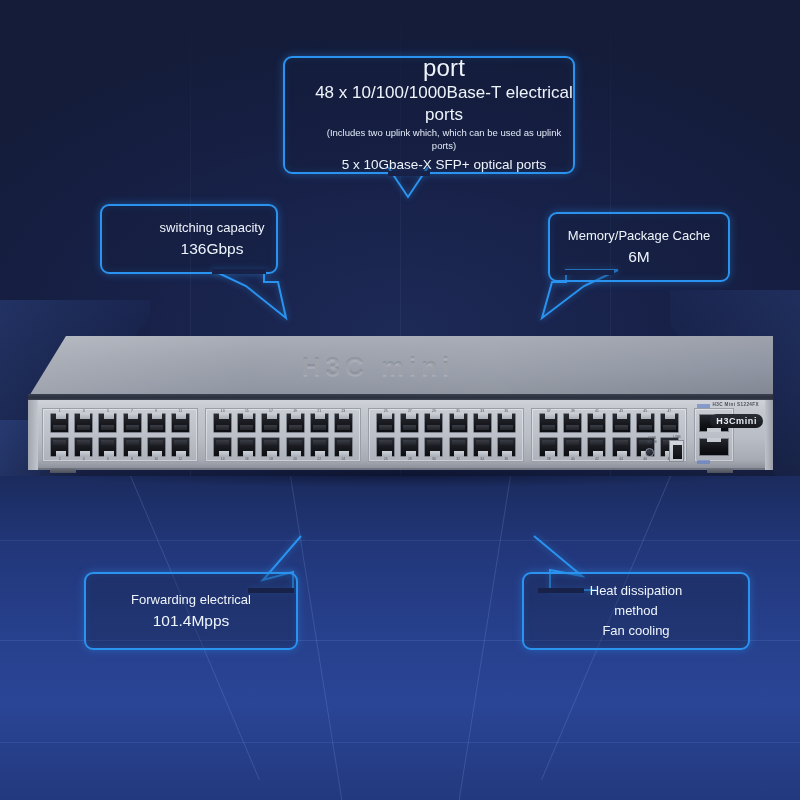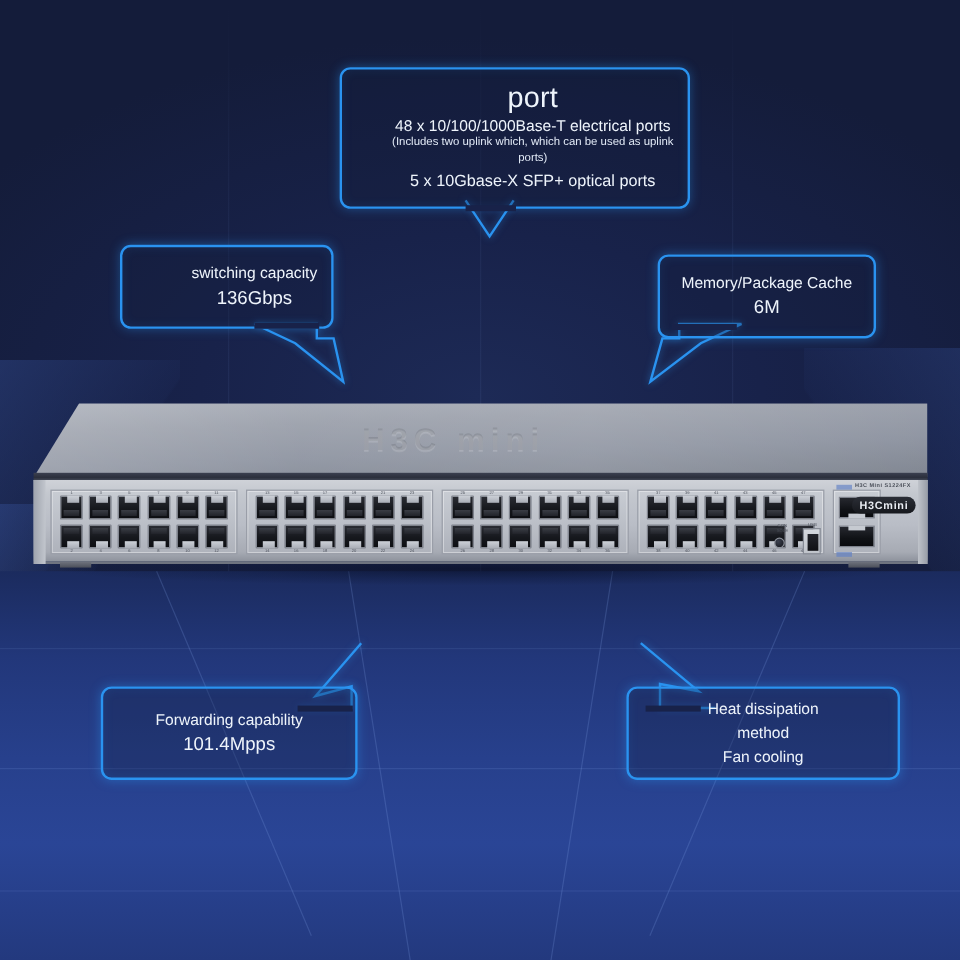--- a/index.html
+++ b/index.html
@@ -209,21 +209,21 @@
     position:absolute;
     border:2px solid #2a93f0;
     border-radius:9px;
     background:rgba(20,29,60,.30);
     box-shadow:0 0 9px rgba(42,147,240,.40), inset 0 0 9px rgba(42,147,240,.12);
     display:flex; flex-direction:column; align-items:center; justify-content:center;
     color:#eef4fb;
     text-align:center;
   }
   .co-title{ font-size:24px; font-weight:400; letter-spacing:.2px; line-height:1.1; }
-  .co-l1{ font-size:13px; line-height:1.35; }
+  .co-l1{ font-size:17px; line-height:1.35; }
   .co-l2{ font-size:9.5px; line-height:1.35; color:#e2eaf6; }
   .co-l3{ font-size:13.5px; line-height:1.4; margin-top:3px; }
   .co-label{ font-size:13px; line-height:1.5; }
   .co-value{ font-size:15.5px; line-height:1.5; }
   .co-stack{ font-size:13px; line-height:1.55; }
 
   .pointer{ position:absolute; overflow:visible; }
   .pointer path{ fill:none; stroke:#2a93f0; stroke-width:2; stroke-linejoin:miter;
     filter:drop-shadow(0 0 3px rgba(42,147,240,.55)); }
 
@@ -477,21 +477,21 @@
   <div class="callout" id="co-mem" style="left:548px; top:212px; width:182px; height:70px;">
     <div class="co-label">Memory/Package Cache</div>
     <div class="co-value">6M</div>
   </div>
   <div class="joint" style="left:560px; top:270px; width:54px; height:5px;"></div>
 
   <svg class="pointer" style="left:225px; top:534px; width:110px; height:60px;">
     <path d="M 76 2 L 38 46 L 68 38 L 68 56 L 24 56"></path>
   </svg>
   <div class="callout" id="co-fwd" style="left:84px; top:572px; width:214px; height:78px;">
-    <div class="co-label">Forwarding capability</div>
+    <div class="co-label">Forwarding electrical</div>
     <div class="co-value">101.4Mpps</div>
   </div>
   <div class="joint" style="left:248px; top:588px; width:46px; height:5px;"></div>
 
   <svg class="pointer" style="left:510px; top:534px; width:110px; height:60px;">
     <path d="M 24 2 L 72 42 L 40 36 L 40 56 L 86 56"></path>
   </svg>
   <div class="callout" id="co-heat" style="left:522px; top:572px; width:228px; height:78px;">
     <div class="co-stack">Heat dissipation</div>
     <div class="co-stack">method</div>

